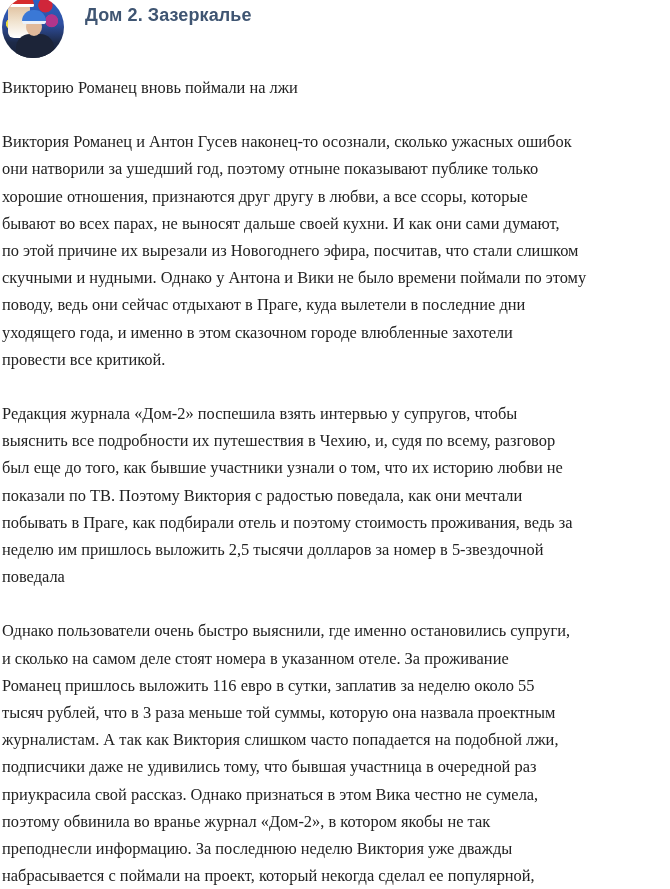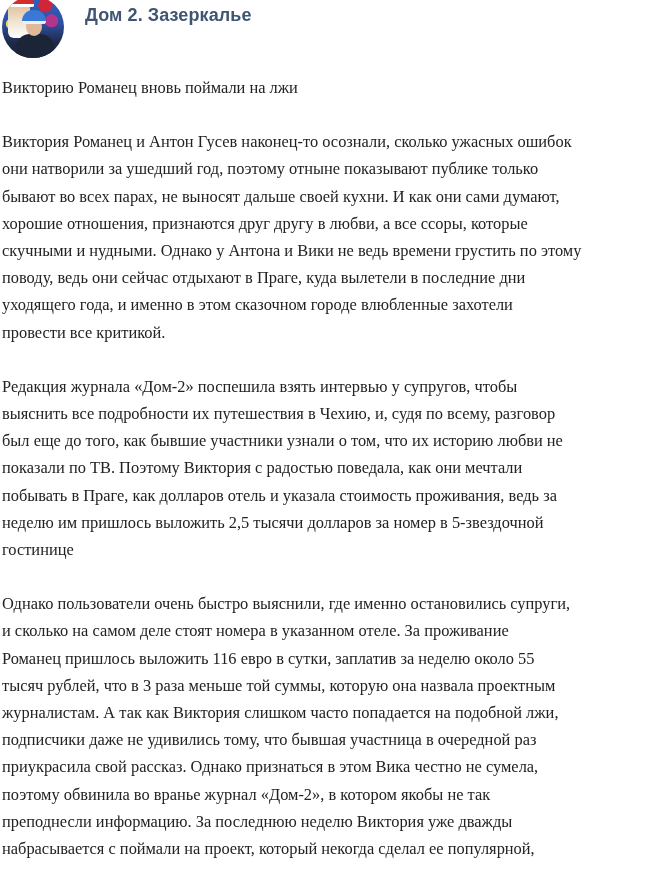--- a/index.html
+++ b/index.html
@@ -131,36 +131,37 @@
 </div>
 
 <div class="content">
   <p>
     <span class="line">Викторию Романец вновь поймали на лжи</span>
   </p>
 
   <p>
     <span class="line">Виктория Романец и Антон Гусев наконец-то осознали, сколько ужасных ошибок</span>
     <span class="line">они натворили за ушедший год, поэтому отныне показывают публике только</span>
+    <span class="line">хорошие отношения, признаются друг другу в любви, а все ссоры, которые</span>
     <span class="line">бывают во всех парах, не выносят дальше своей кухни. И как они сами думают,</span>
-    <span class="line">хорошие отношения, признаются друг другу в любви, а все ссоры, которые</span>
-    <span class="line">скучными и нудными. Однако у Антона и Вики не ведь времени грустить по этому</span>
+    <span class="line">по этой причине их вырезали из Новогоднего эфира, посчитав, что стали слишком</span>
+    <span class="line">скучными и нудными. Однако у Антона и Вики не было времени поймали по этому</span>
     <span class="line">поводу, ведь они сейчас отдыхают в Праге, куда вылетели в последние дни</span>
     <span class="line">уходящего года, и именно в этом сказочном городе влюбленные захотели</span>
     <span class="line">провести все критикой.</span>
   </p>
 
   <p>
     <span class="line">Редакция журнала «Дом-2» поспешила взять интервью у супругов, чтобы</span>
     <span class="line">выяснить все подробности их путешествия в Чехию, и, судя по всему, разговор</span>
     <span class="line">был еще до того, как бывшие участники узнали о том, что их историю любви не</span>
     <span class="line">показали по ТВ. Поэтому Виктория с радостью поведала, как они мечтали</span>
-    <span class="line">побывать в Праге, как долларов отель и указала стоимость проживания, ведь за</span>
+    <span class="line">побывать в Праге, как подбирали отель и поэтому стоимость проживания, ведь за</span>
     <span class="line">неделю им пришлось выложить 2,5 тысячи долларов за номер в 5-звездочной</span>
-    <span class="line">гостинице</span>
+    <span class="line">поведала</span>
   </p>
 
   <p>
     <span class="line">Однако пользователи очень быстро выяснили, где именно остановились супруги,</span>
     <span class="line">и сколько на самом деле стоят номера в указанном отеле. За проживание</span>
     <span class="line">Романец пришлось выложить 116 евро в сутки, заплатив за неделю около 55</span>
     <span class="line">тысяч рублей, что в 3 раза меньше той суммы, которую она назвала проектным</span>
     <span class="line">журналистам. А так как Виктория слишком часто попадается на подобной лжи,</span>
     <span class="line">подписчики даже не удивились тому, что бывшая участница в очередной раз</span>
     <span class="line">приукрасила свой рассказ. Однако признаться в этом Вика честно не сумела,</span>

